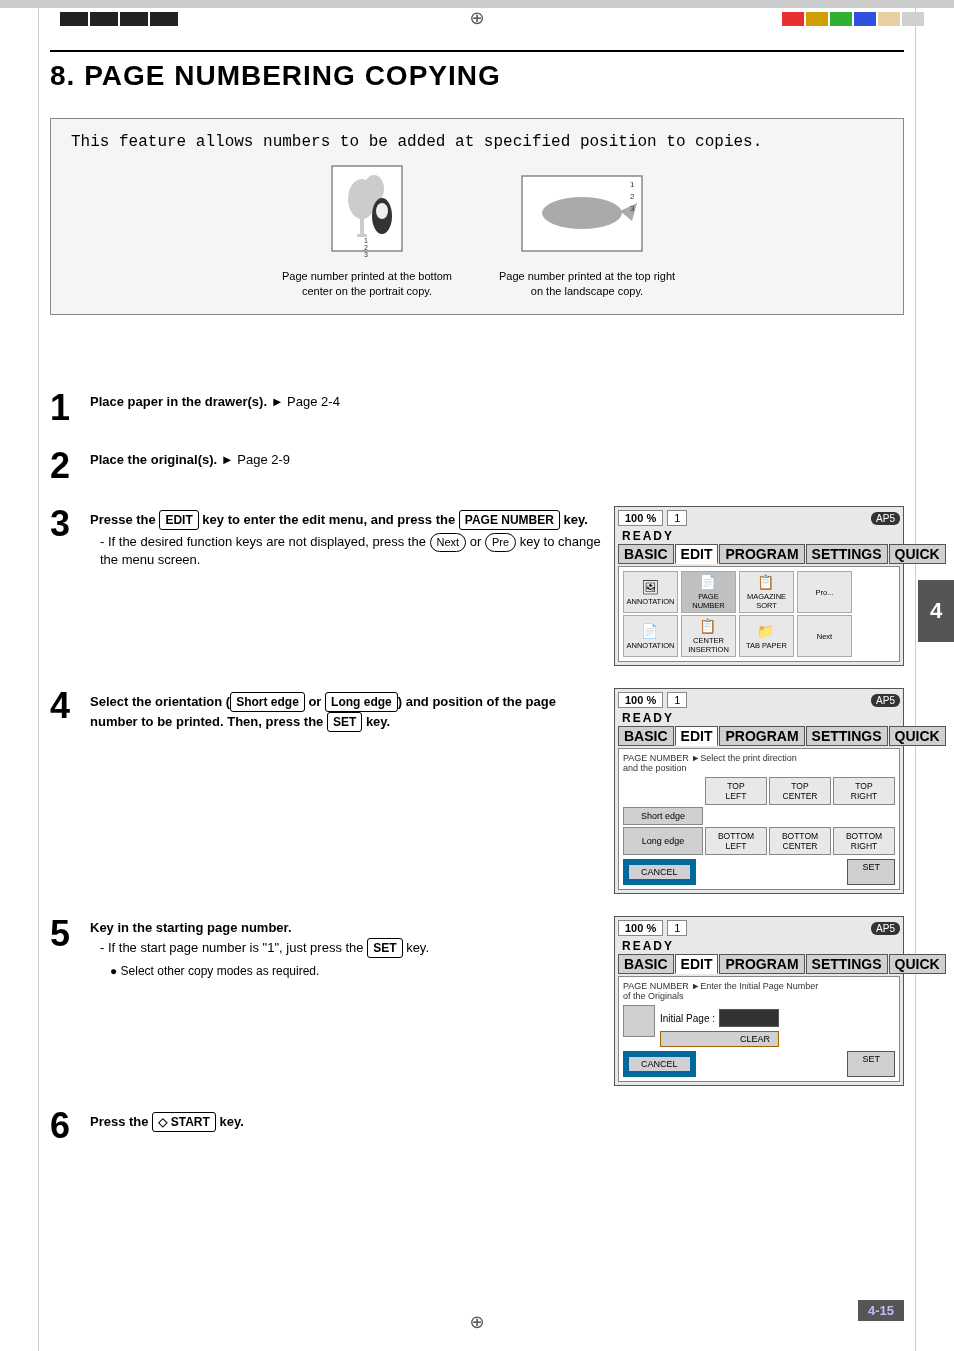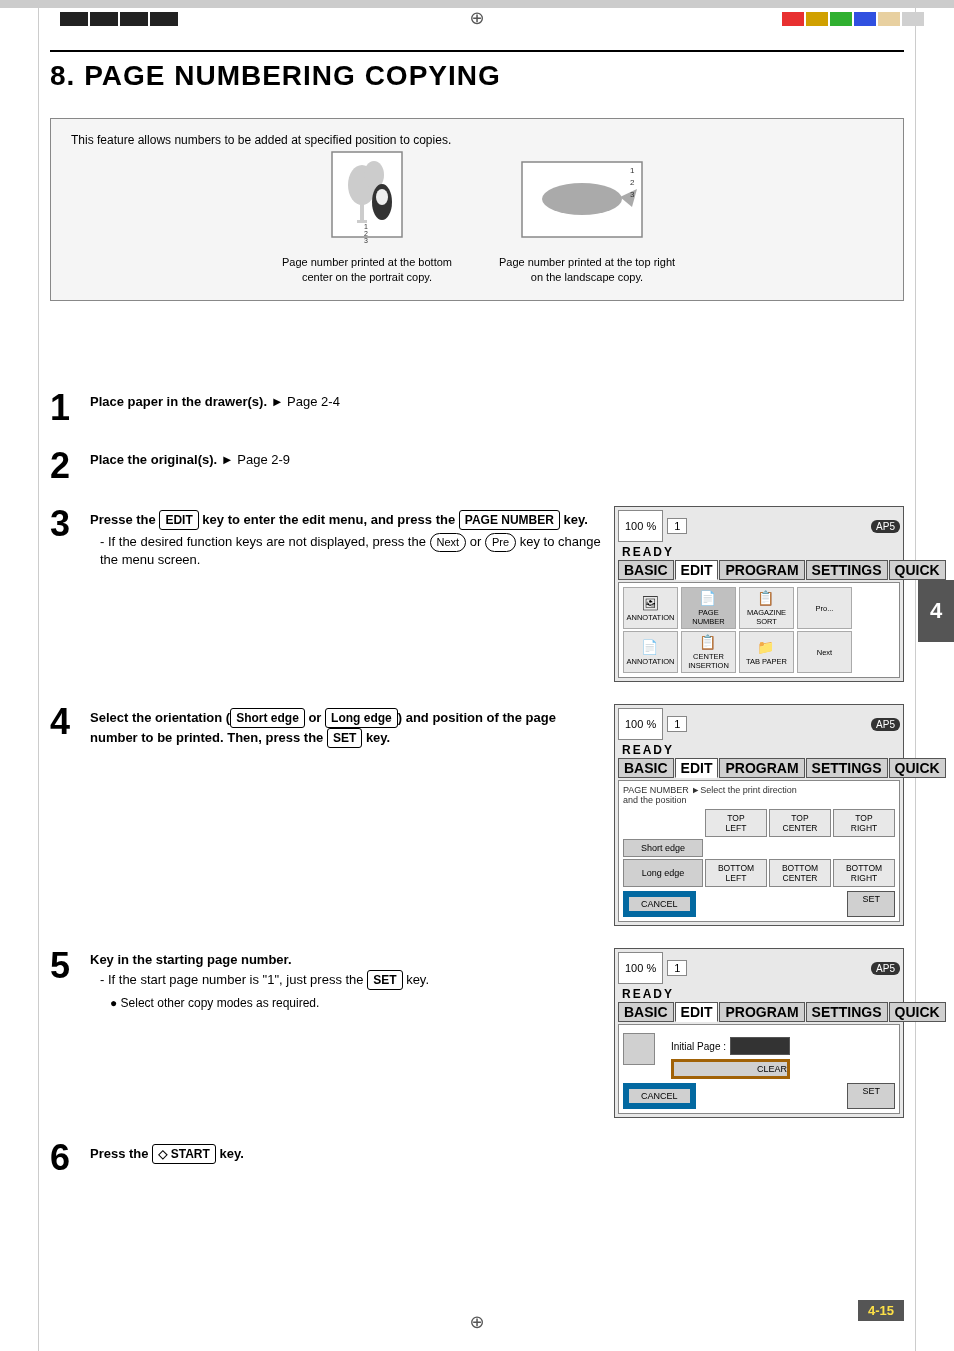--- a/index.html
+++ b/index.html
@@ -82,21 +82,23 @@
     .feature-box {
       position: absolute;
       top: 118px;
       left: 50px;
       right: 50px;
       border: 1px solid #888;
       background: #f5f5f5;
       padding: 14px 20px 14px 20px;
     }
     .feature-intro {
-      font-size: 12px;
+      font-size: 16px;
+      margin-bottom: 10px;
+      font-family: Liberation Mono, monospace;
     }
     .feature-images {
       display: flex;
       gap: 40px;
       justify-content: center;
       align-items: flex-end;
     }
     .feature-image-block {
       display: flex;
       flex-direction: column;
@@ -205,23 +207,23 @@
     }
     .ui-panel-header {
       display: flex;
       align-items: center;
       gap: 4px;
       margin-bottom: 2px;
     }
     .ui-panel-percent {
       background: #fff;
       border: 1px solid #888;
-      padding: 9px 6px;
+      padding: 1px 6px;
       font-size: 11px;
-      font-weight: normal;
+      font-weight: bold;
       text-align: center;
     }
     .ui-panel-count {
       background: #fff;
       border: 1px solid #888;
       padding: 1px 6px;
       font-size: 11px;
     }
     .ui-panel-status {
       font-size: 12px;
@@ -340,24 +342,24 @@
     .initial-page-input {
       border: 1px solid #555;
       background: #333;
       color: #fff;
       font-size: 10px;
       width: 60px;
       height: 18px;
       padding: 1px 3px;
     }
     .clear-btn {
-      border: 3px solid #a16207;
+      border: 1px solid #a16207;
       background: #d0d0d0;
       font-size: 9px;
-      padding: 2px 0;
+      padding: 2px 8px;
       cursor: pointer;
     }
 
     
     .section-tab {
       position: absolute;
       right: 0;
       top: 580px;
       width: 36px;
       background: #555;
@@ -368,21 +370,21 @@
       padding: 18px 4px;
       writing-mode: horizontal-tb;
     }
 
     
     .page-number-box {
       position: absolute;
       bottom: 30px;
       right: 50px;
       background: #555;
-      color: #fde047;
+      color: #c4b5fd;
       font-size: 13px;
       font-weight: bold;
       padding: 3px 10px;
     }
 
     
     .crosshair-bottom {
       position: absolute;
       bottom: 18px;
       left: 50%;
@@ -678,21 +680,22 @@
         </div>
         <div class="ui-panel-status">READY</div>
         <div class="ui-panel-tabs">
           <div class="ui-tab">BASIC</div>
           <div class="ui-tab active">EDIT</div>
           <div class="ui-tab">PROGRAM</div>
           <div class="ui-tab">SETTINGS</div>
           <div class="ui-tab">QUICK</div>
         </div>
         <div class="ui-panel-body">
-          <div style="display:flex; gap:16px; align-items:flex-start; margin:4px 0;">
+          <div class="ui-msg-text">PAGE NUMBER ►Enter the Initial Page Number<br>of the Originals</div>
+          <div style="display:flex; gap:5px; align-items:flex-start; margin:4px 0;">
             <div style="width:32px;height:32px;border:1px solid #888;background:#d0d0d0;"></div>
             <div>
               <div class="initial-page-row">
                 <span>Initial Page :</span>
                 <div class="initial-page-input"></div>
               </div>
               <div style="text-align:right;">
                 <div class="clear-btn">CLEAR</div>
               </div>
             </div>

